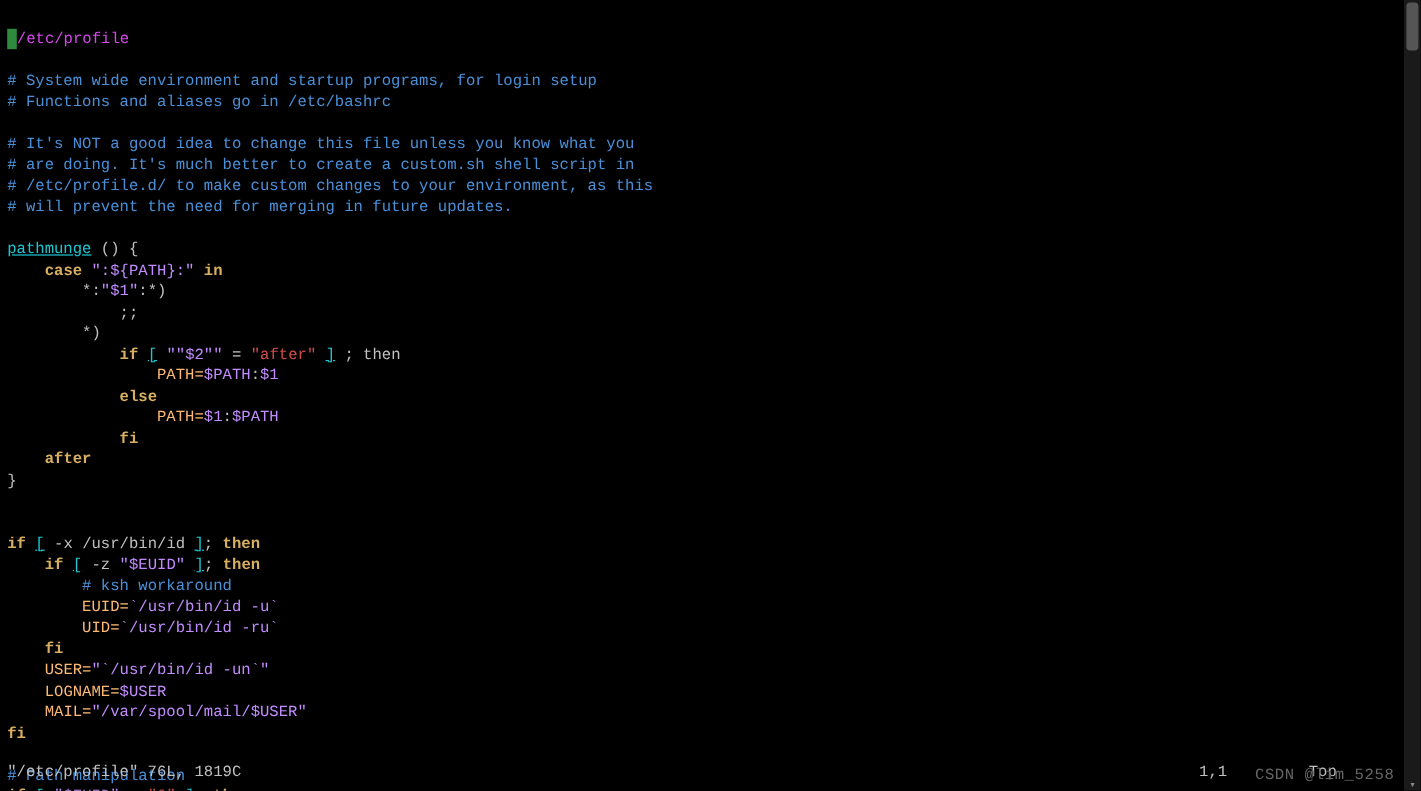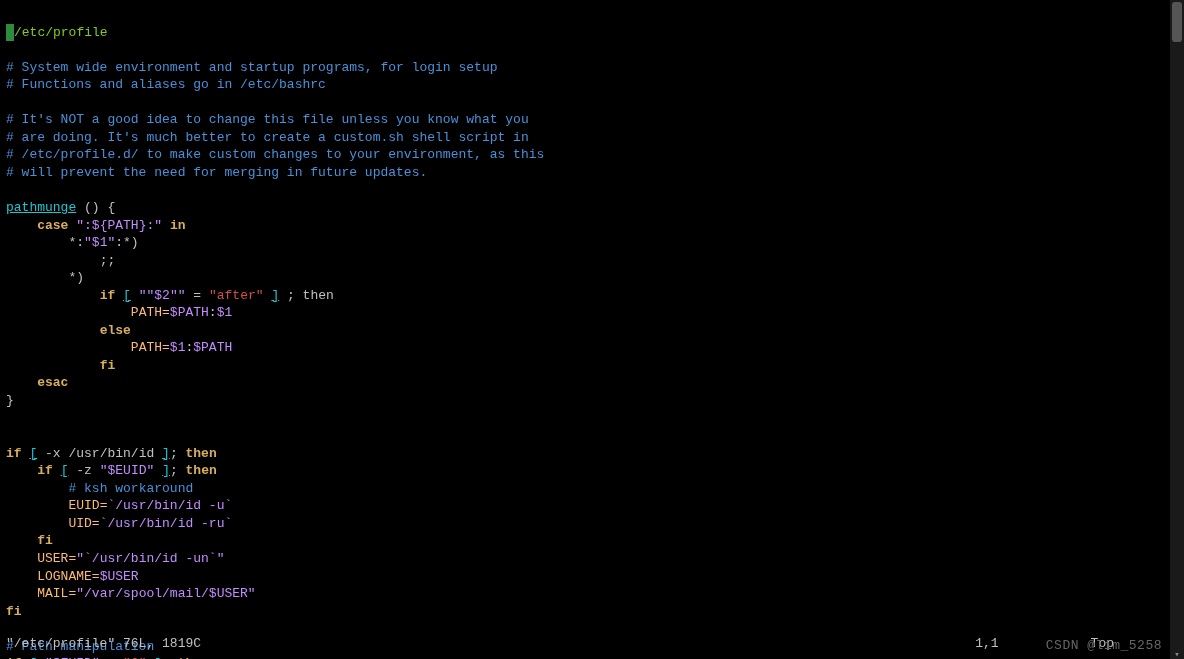--- a/index.html
+++ b/index.html
@@ -46,39 +46,39 @@
     padding: 6px 6px 0 6px;
     white-space: pre;
     position: relative;
   }
   .cursor-block {
     display:inline-block;
     background:#2e8b3d;
     color:#fff;
     width:8px;
   }
-  .title       { color:#84cc16;margin-top:48px; }
+  .title       { color:#d946ef;margin-top:48px; }
   .comment     { color:#4a90d9;font-family:Liberation Mono, monospace; }
   .kw-gold     { color:#d7af5f;font-weight:bold; }   
   .kw-cyan     { color:#1cc7d2;text-decoration:underline; }   
   .var-purple  { color:#c28cff; }   
   .assign-cyan { color:#fdba74; }   
   .str-red     { color:#d44c4c; }   
   .purple-str  { color:#c28cff; }
   .plain       { color:#c0c0c0; }
   .statusline {
     position: absolute;
     bottom: 6px;
     left: 6px;
     right: 20px;
     display:flex;
     justify-content:space-between;
     color:#c0c0c0;
   }
-  .statusline .right { display:flex; gap:92px; padding-right:50px;}
+  .statusline .right { display:flex; gap:68px; padding-right:50px;}
 </style>
 </head>
 <body>
 
 <div class="editor">
 <span class="cursor-block">&nbsp;</span><span class="title">/etc/profile</span>
 
 <span class="comment"># System wide environment and startup programs, for login setup</span>
 <span class="comment"># Functions and aliases go in /etc/bashrc</span>
 
@@ -90,21 +90,21 @@
 <span class="kw-cyan">pathmunge</span><span class="plain"> </span><span class="plain">() {</span>
 <span class="plain">    </span><span class="kw-gold">case</span><span class="plain"> </span><span class="purple-str">":${PATH}:"</span><span class="plain"> </span><span class="kw-gold">in</span>
 <span class="plain">        </span><span class="plain">*:</span><span class="purple-str">"</span><span class="var-purple">$1</span><span class="purple-str">"</span><span class="plain">:*)</span>
 <span class="plain">            </span><span class="plain">;;</span>
 <span class="plain">        </span><span class="plain">*)</span>
 <span class="plain">            </span><span class="kw-gold">if</span><span class="plain"> </span><span class="kw-cyan">[</span><span class="plain"> </span><span class="purple-str">"</span><span class="var-purple">"$2"</span><span class="purple-str">"</span><span class="plain"> </span><span class="plain">=</span><span class="plain"> </span><span class="str-red">"after"</span><span class="plain"> </span><span class="kw-cyan">]</span><span class="plain"> ; then</span>
 <span class="plain">                </span><span class="assign-cyan">PATH=</span><span class="var-purple">$PATH</span><span class="plain">:</span><span class="var-purple">$1</span>
 <span class="plain">            </span><span class="kw-gold">else</span>
 <span class="plain">                </span><span class="assign-cyan">PATH=</span><span class="var-purple">$1</span><span class="plain">:</span><span class="var-purple">$PATH</span>
 <span class="plain">            </span><span class="kw-gold">fi</span>
-<span class="plain">    </span><span class="kw-gold">esac</span>
+<span class="plain">    </span><span class="kw-gold">after</span>
 <span class="plain">}</span>
 
 
 <span class="kw-gold">if</span><span class="plain"> </span><span class="kw-cyan">[</span><span class="plain"> -x /usr/bin/id </span><span class="kw-cyan">]</span><span class="plain">; </span><span class="kw-gold">then</span>
 <span class="plain">    </span><span class="kw-gold">if</span><span class="plain"> </span><span class="kw-cyan">[</span><span class="plain"> -z </span><span class="purple-str">"</span><span class="var-purple">$EUID</span><span class="purple-str">"</span><span class="plain"> </span><span class="kw-cyan">]</span><span class="plain">; </span><span class="kw-gold">then</span>
 <span class="plain">        </span><span class="comment"># ksh workaround</span>
 <span class="plain">        </span><span class="assign-cyan">EUID=</span><span class="purple-str">`/usr/bin/id -u`</span>
 <span class="plain">        </span><span class="assign-cyan">UID=</span><span class="purple-str">`/usr/bin/id -ru`</span>
 <span class="plain">    </span><span class="kw-gold">fi</span>
 <span class="plain">    </span><span class="assign-cyan">USER=</span><span class="purple-str">"`/usr/bin/id -un`"</span>

